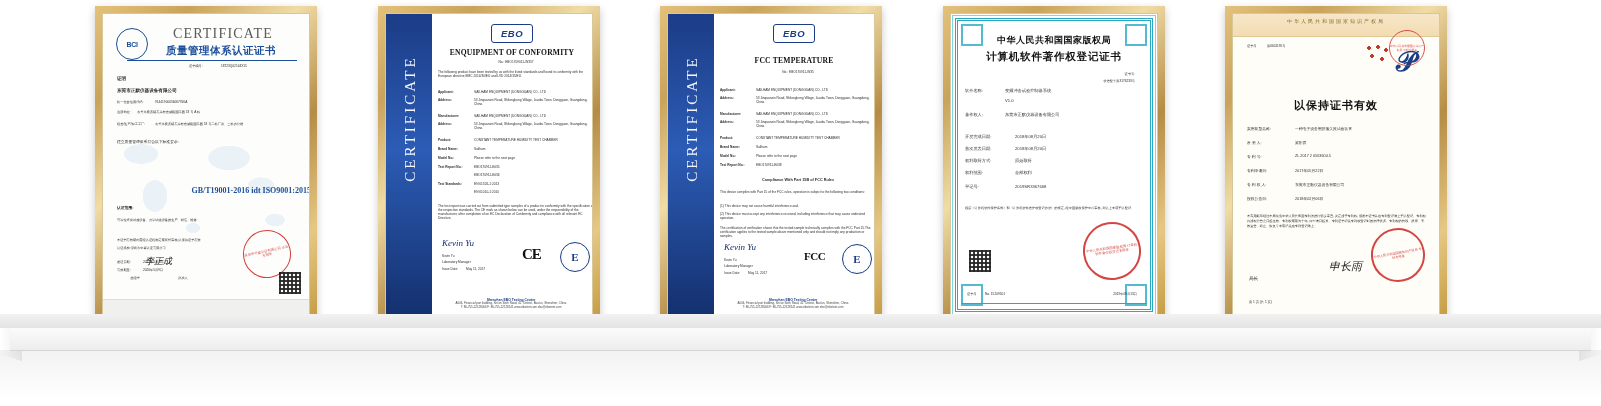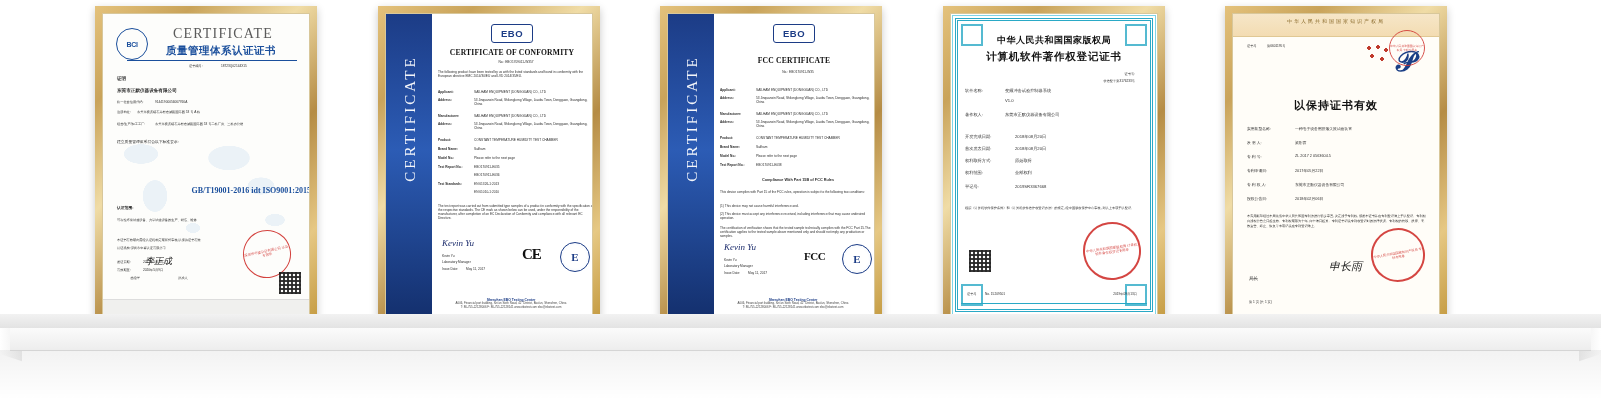--- a/index.html
+++ b/index.html
@@ -175,21 +175,21 @@
     color: #ffffff; font-family: "Liberation Serif", serif;
     font-size: 15px; letter-spacing: 3px; text-align: center;
     opacity: 0.95;
   }
   .ebo-logo {
     position: absolute; top: 10px; left: 50%; transform: translateX(-50%);
     margin-left: 23px;
     width: 40px; height: 17px; border: 1.4px solid #1c3c86; border-radius: 3px;
     color: #1c3c86; font-weight: bold; font-size: 9.5px;
     display: flex; align-items: center; justify-content: center;
-    letter-spacing: 0.5px; background: #fff;
+    letter-spacing: 0.5px; background: #fff; font-style: italic;
   }
   .ebo-title {
     position: absolute; left: 52px; right: 6px; top: 34px;
     text-align: center; font-family: "Liberation Serif", serif;
     font-size: 7.6px; font-weight: bold; color: #111; letter-spacing: 0.2px;
   }
   .ce-mark {
     position: absolute; font-family: "Liberation Serif", serif;
     font-size: 15px; font-weight: bold; color: #111; letter-spacing: -1px;
   }
@@ -351,21 +351,21 @@
       </div>
     </div>
   </div>
 
   <div class="cert c2">
     <div class="cert-inner">
       <div class="band">
         <div class="band-word">CERTIFICATE</div>
       </div>
       <div class="ebo-logo">EBO</div>
-      <div class="ebo-title">CERTIFICATE OF CONFORMITY</div>
+      <div class="ebo-title">ENQUIPMENT OF CONFORMITY</div>
 
       <div class="t tiny" style="left:52px; right:6px; top:46px; width:156px; text-align:center;">
         <span>No.:</span>
         <span>EBO1709011-W357</span>
       </div>
 
       <div class="t tiny" style="left:52px; top:56px; width:156px;">The following product have been tested by us with the listed standards and found in conformity with the European directive EMC 2014/30/EU and LVD 2014/35/EU.</div>
 
       <div class="t tiny b" style="left:52px; top:76px;">Applicant:</div>
       <div class="t tiny" style="left:88px; top:76px; width:118px;">SAILHAM ENQUIPMENT (DONGGUAN) CO., LTD</div>
@@ -406,21 +406,21 @@
       </div>
     </div>
   </div>
 
   <div class="cert c3">
     <div class="cert-inner">
       <div class="band">
         <div class="band-word">CERTIFICATE</div>
       </div>
       <div class="ebo-logo">EBO</div>
-      <div class="ebo-title" style="top:42px;">FCC CERTIFICATE</div>
+      <div class="ebo-title" style="top:42px;">FCC TEMPERATURE</div>
 
       <div class="t tiny" style="left:52px; top:56px; width:156px; text-align:center;">
         <span>No.:</span>
         <span>EBO170911-W35</span>
       </div>
 
       <div class="t tiny b" style="left:52px; top:74px;">Applicant:</div>
       <div class="t tiny" style="left:88px; top:74px; width:118px;">SAILHAM ENQUIPMENT (DONGGUAN) CO., LTD</div>
       <div class="t tiny b" style="left:52px; top:82px;">Address:</div>
       <div class="t tiny" style="left:88px; top:82px; width:118px;">53 Jinquanxin Road, Shilongkeng Village, Liaobu Town, Dongguan, Guangdong, China</div>

